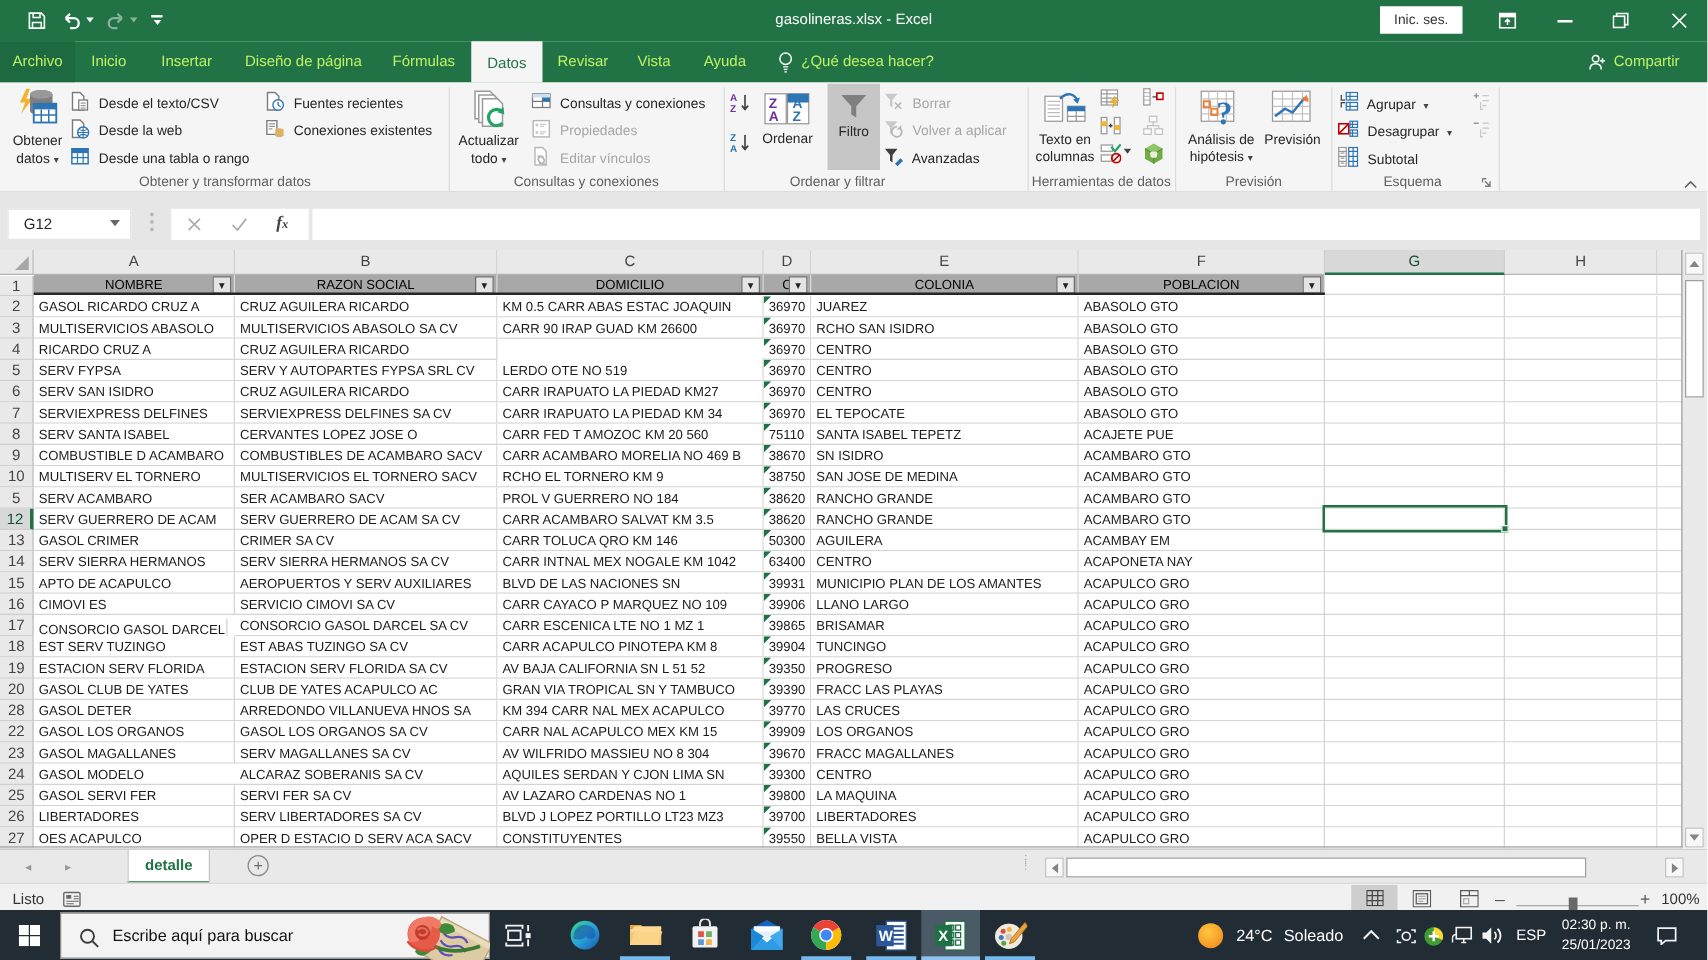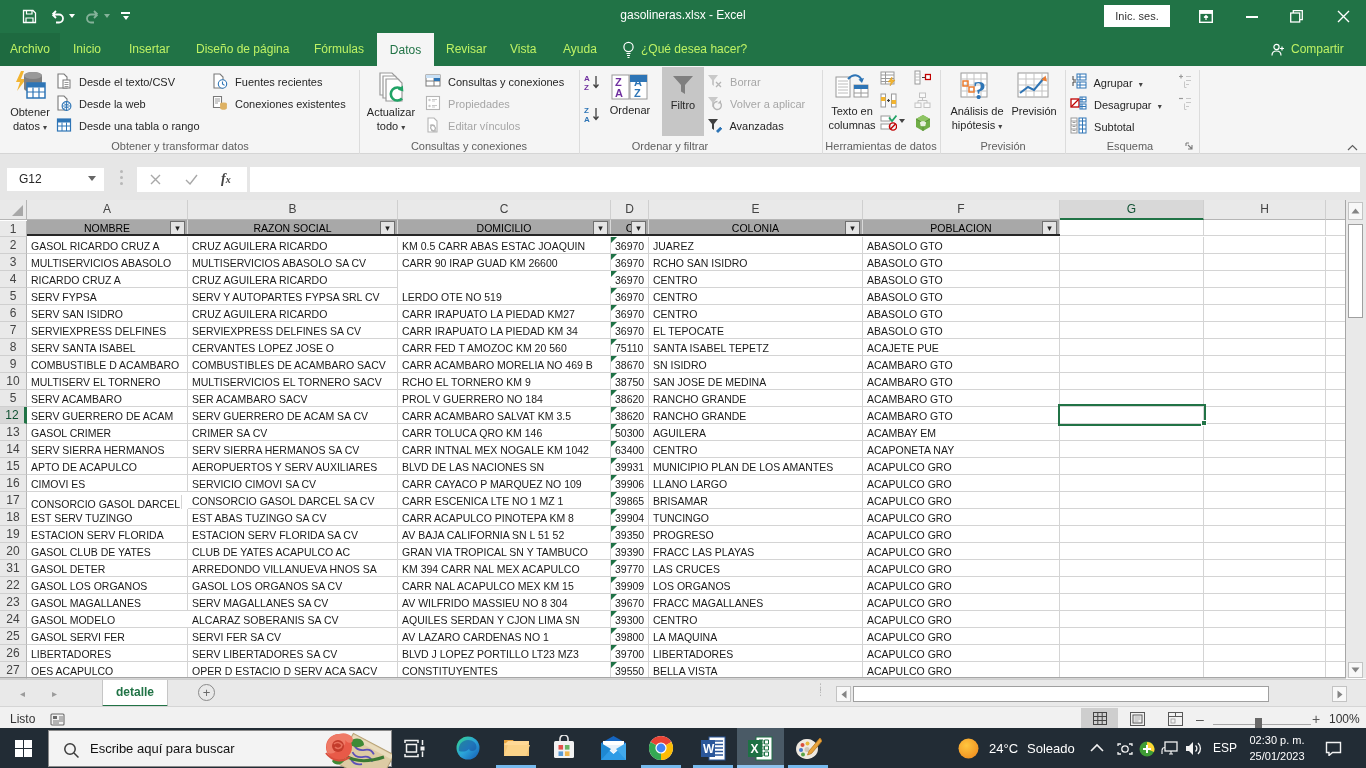--- a/index.html
+++ b/index.html
@@ -448,21 +448,21 @@
 <div class="rowhdr" style="top:190px;height:17px">5</div>
 <div class="rowhdr sel" style="top:207px;height:17px">12</div>
 <div class="rowhdr" style="top:224px;height:17px">13</div>
 <div class="rowhdr" style="top:241px;height:17px">14</div>
 <div class="rowhdr" style="top:258px;height:17px">15</div>
 <div class="rowhdr" style="top:275px;height:17px">16</div>
 <div class="rowhdr" style="top:292px;height:17px">17</div>
 <div class="rowhdr" style="top:309px;height:17px">18</div>
 <div class="rowhdr" style="top:326px;height:17px">19</div>
 <div class="rowhdr" style="top:343px;height:17px">20</div>
-<div class="rowhdr" style="top:360px;height:17px">31</div>
+<div class="rowhdr" style="top:360px;height:17px">28</div>
 <div class="rowhdr" style="top:377px;height:17px">22</div>
 <div class="rowhdr" style="top:394px;height:17px">23</div>
 <div class="rowhdr" style="top:411px;height:17px">24</div>
 <div class="rowhdr" style="top:428px;height:17px">25</div>
 <div class="rowhdr" style="top:445px;height:17px">26</div>
 <div class="rowhdr" style="top:462px;height:17px">27</div>
 <div class="h1" style="left:27px;width:161px">
       <span class="h1t">NOMBRE</span>
       <span class="fbtn">▾</span>
     </div>

